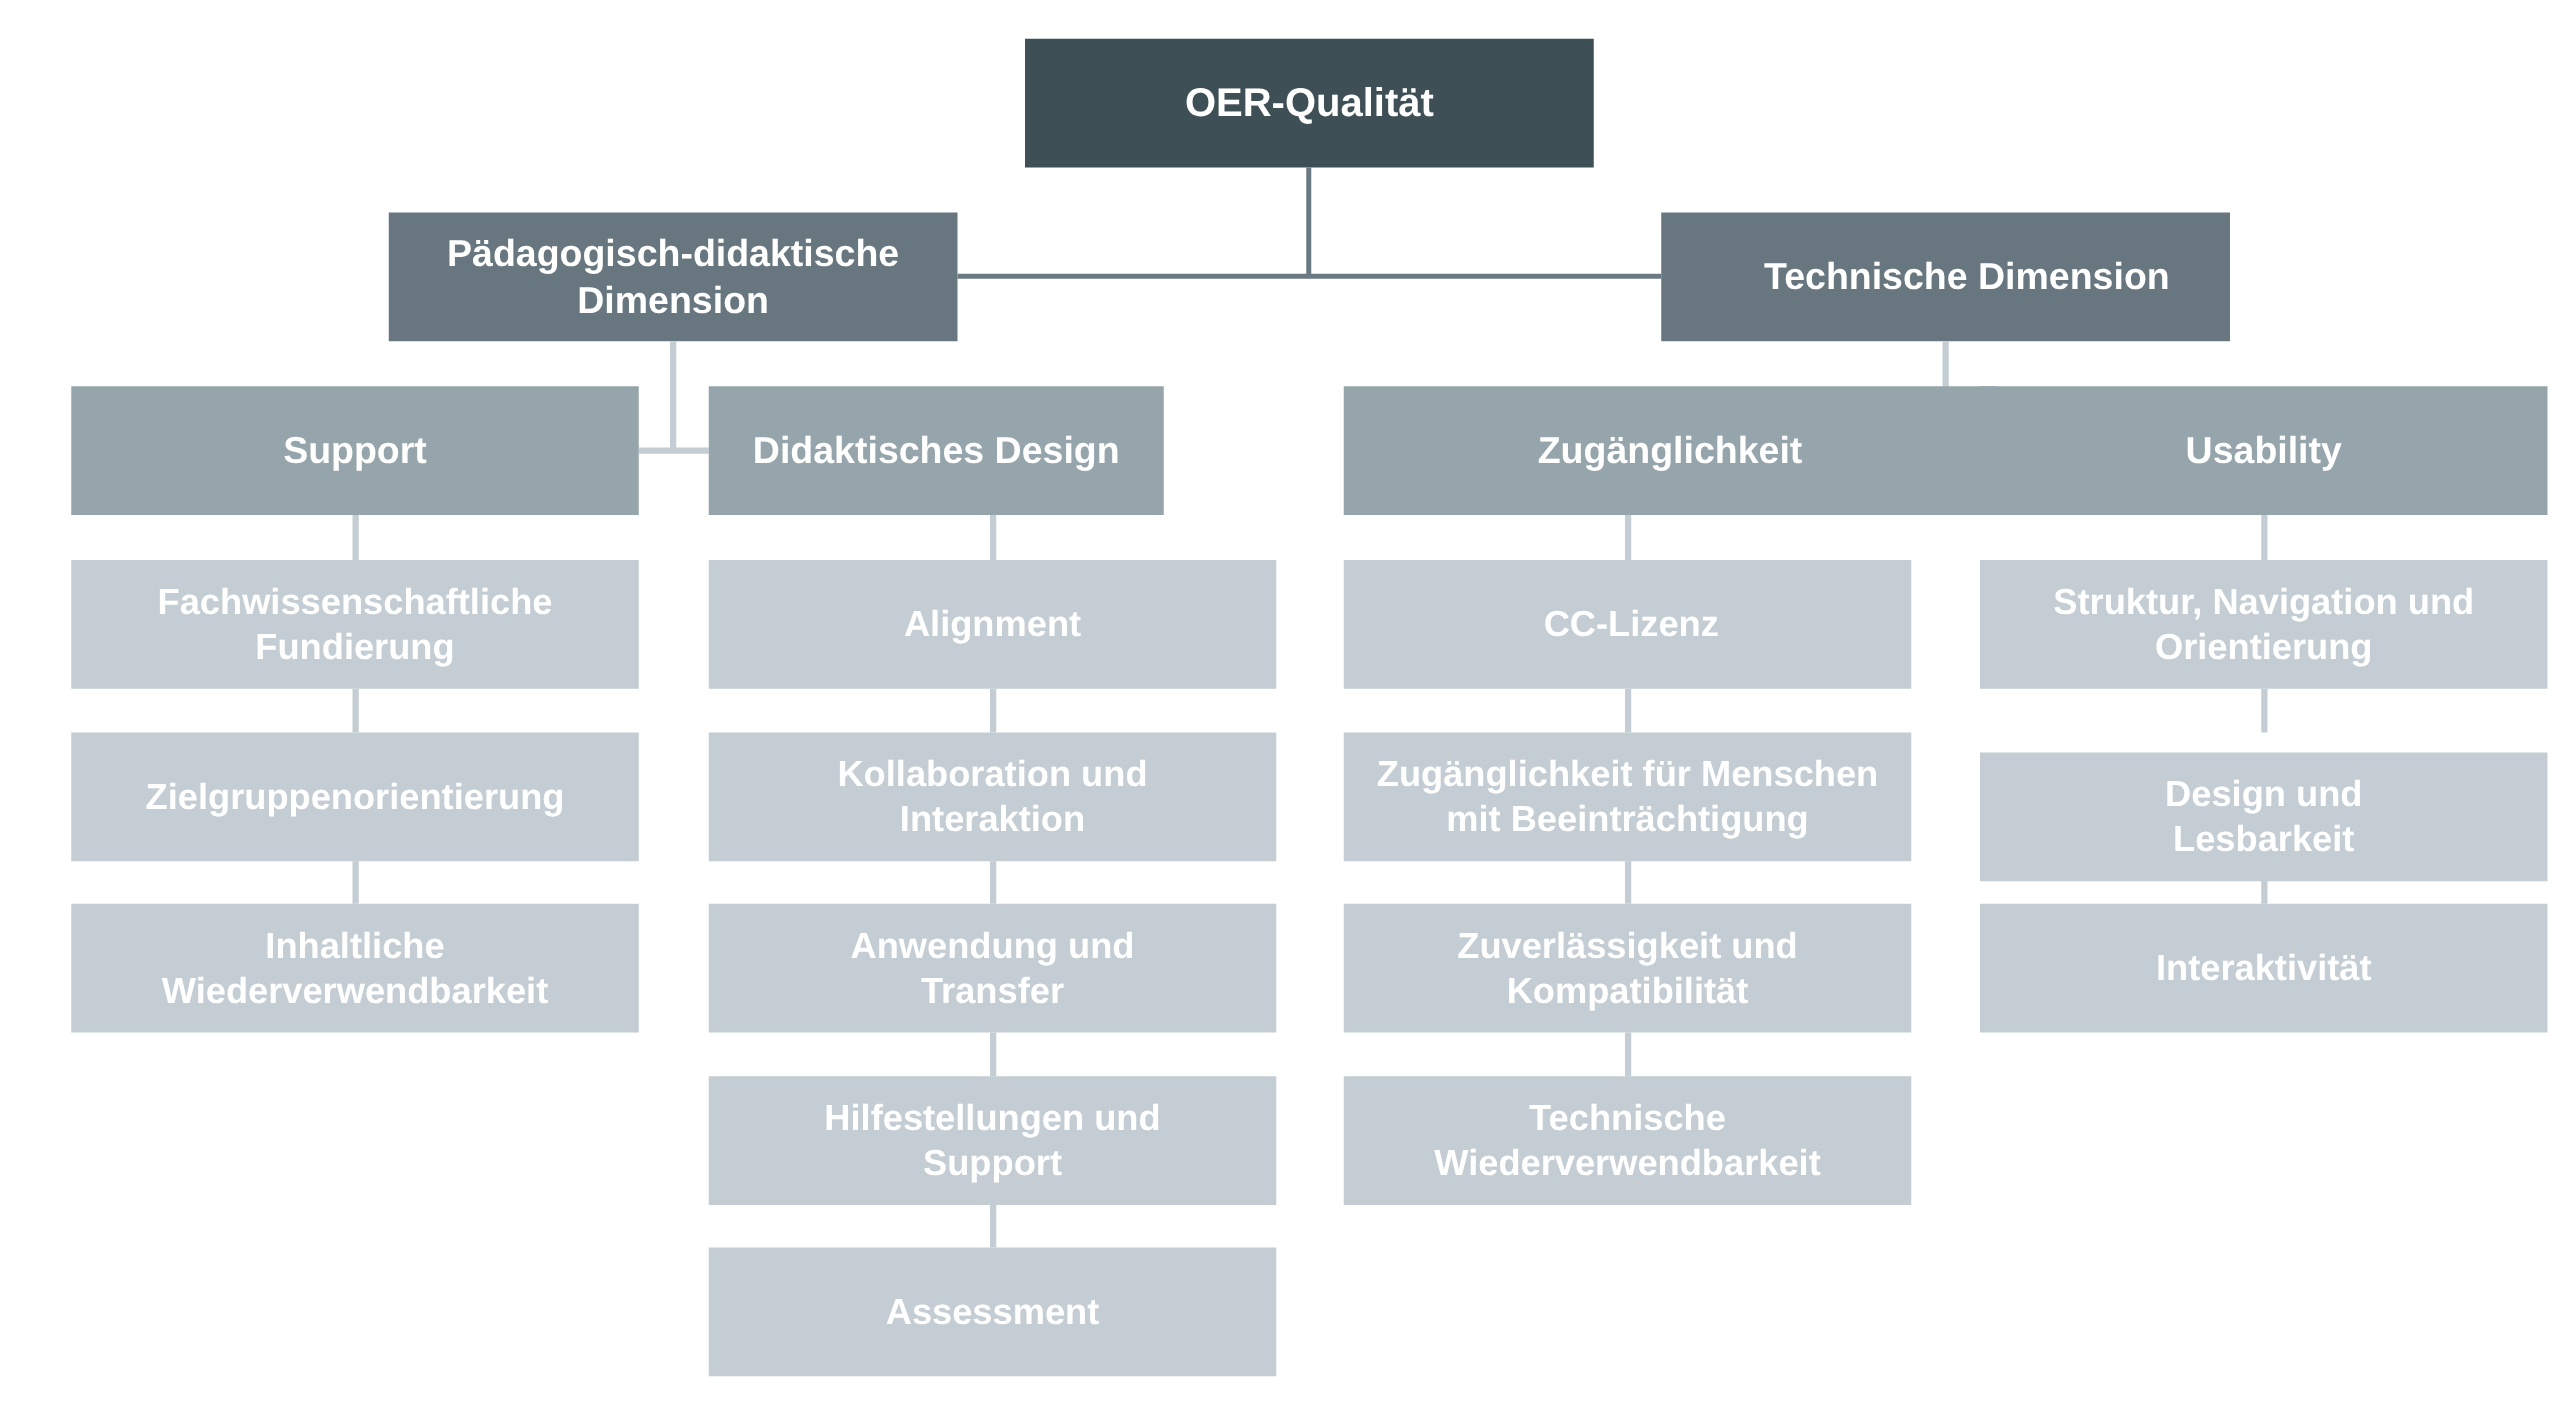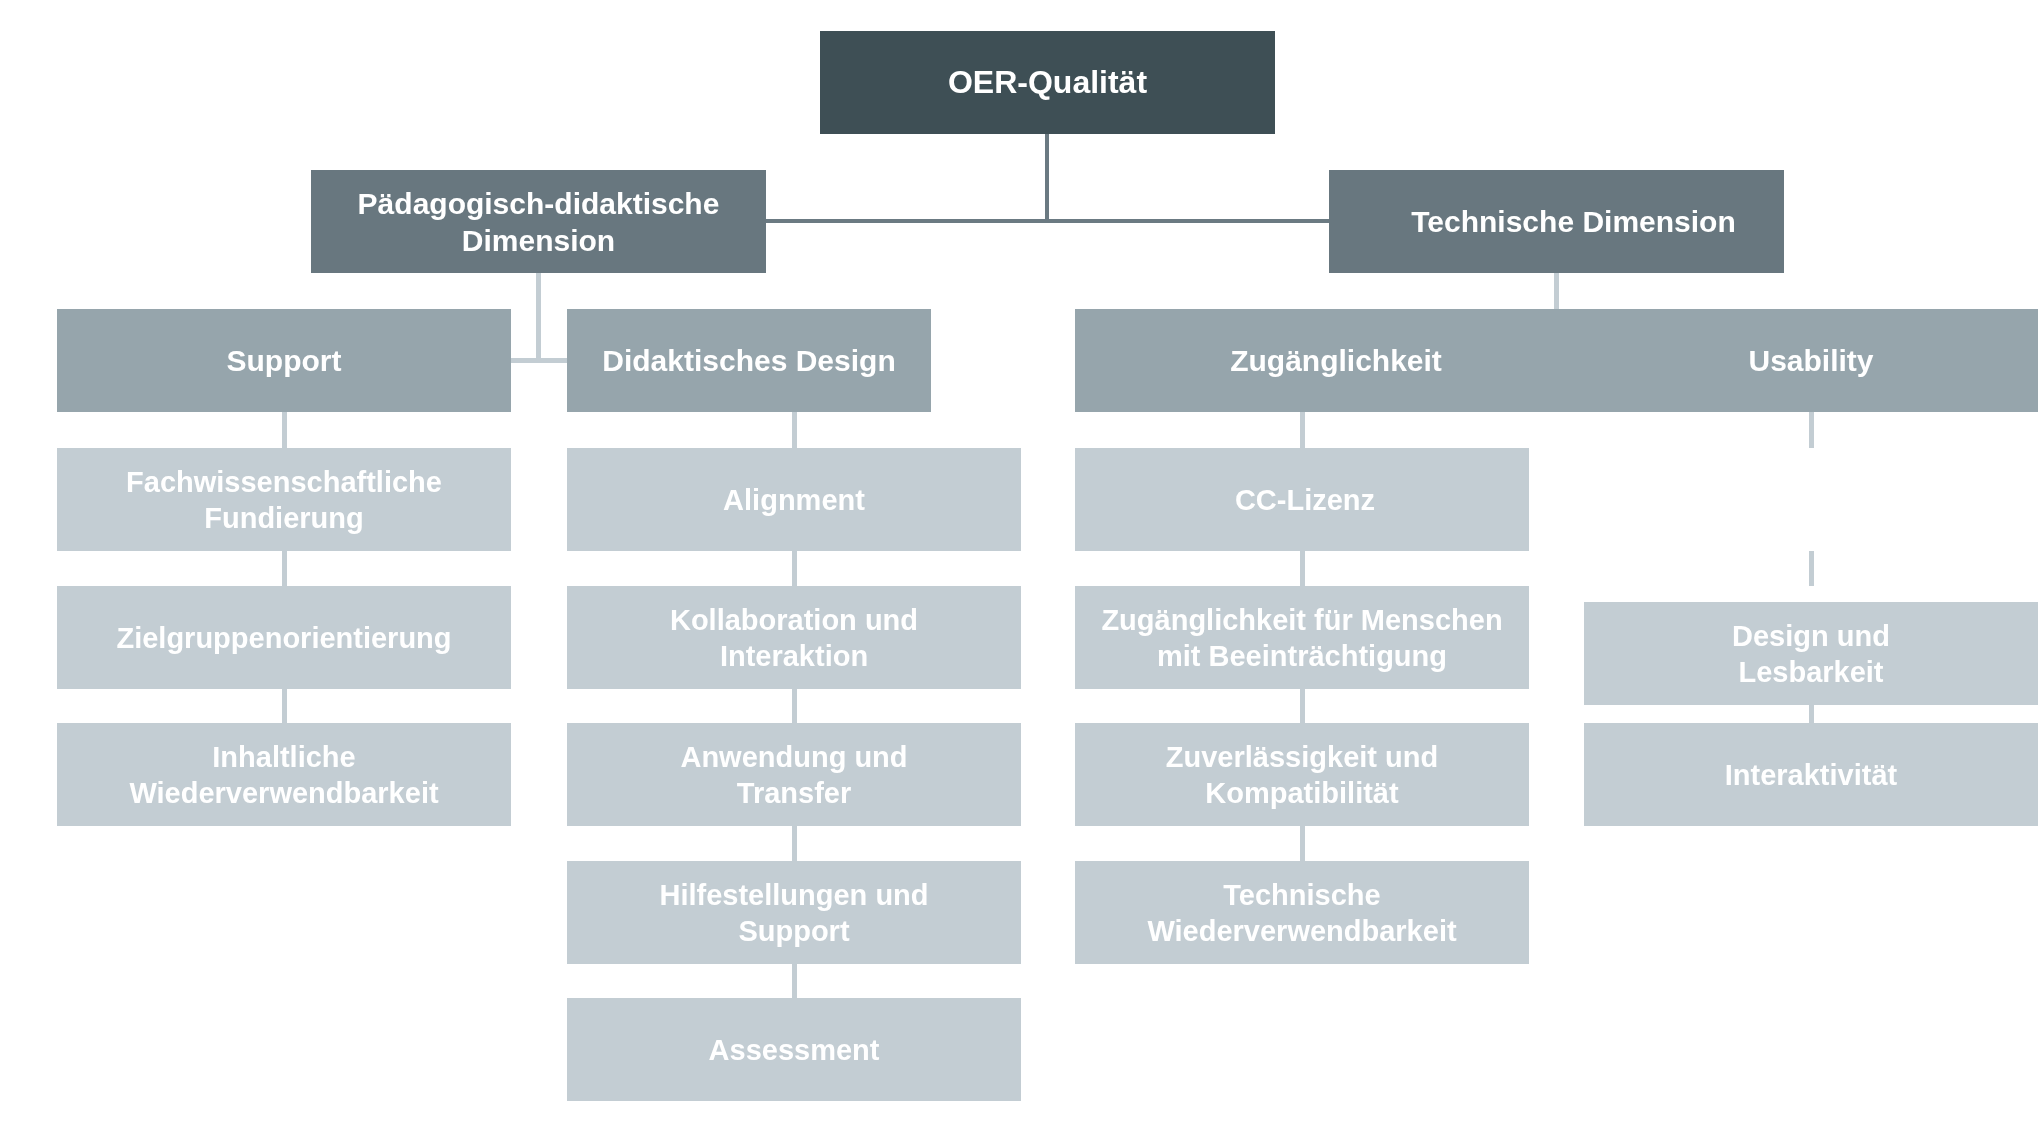--- a/index.html
+++ b/index.html
@@ -92,17 +92,19 @@
   <div class="node l4" style="left:1049px; top:586px; width:454px; height:103px;">Zugänglichkeit für Menschen
 mit Beeinträchtigung</div>
   <div class="node l4" style="left:1049px; top:723px; width:454px; height:103px;">Zuverlässigkeit und
 Kompatibilität</div>
   <div class="node l4" style="left:1049px; top:861px; width:454px; height:103px;">Technische
 Wiederverwendbarkeit</div>
 
   <div class="conn conn-light" style="left:1783px; top:412px; width:5px; height:36px;"></div>
   <div class="conn conn-light" style="left:1783px; top:551px; width:5px; height:35px;"></div>
   <div class="conn conn-light" style="left:1783px; top:689px; width:5px; height:34px;"></div>
+  <div class="node l4" style="left:1558px; top:448px; width:454px; height:103px;">Struktur, Navigation und
+Orientierung</div>
   <div class="node l4" style="left:1558px; top:602px; width:454px; height:103px;">Design und
 Lesbarkeit</div>
   <div class="node l4" style="left:1558px; top:723px; width:454px; height:103px;">Interaktivität</div>
 
 </div>
 
 </body></html>

